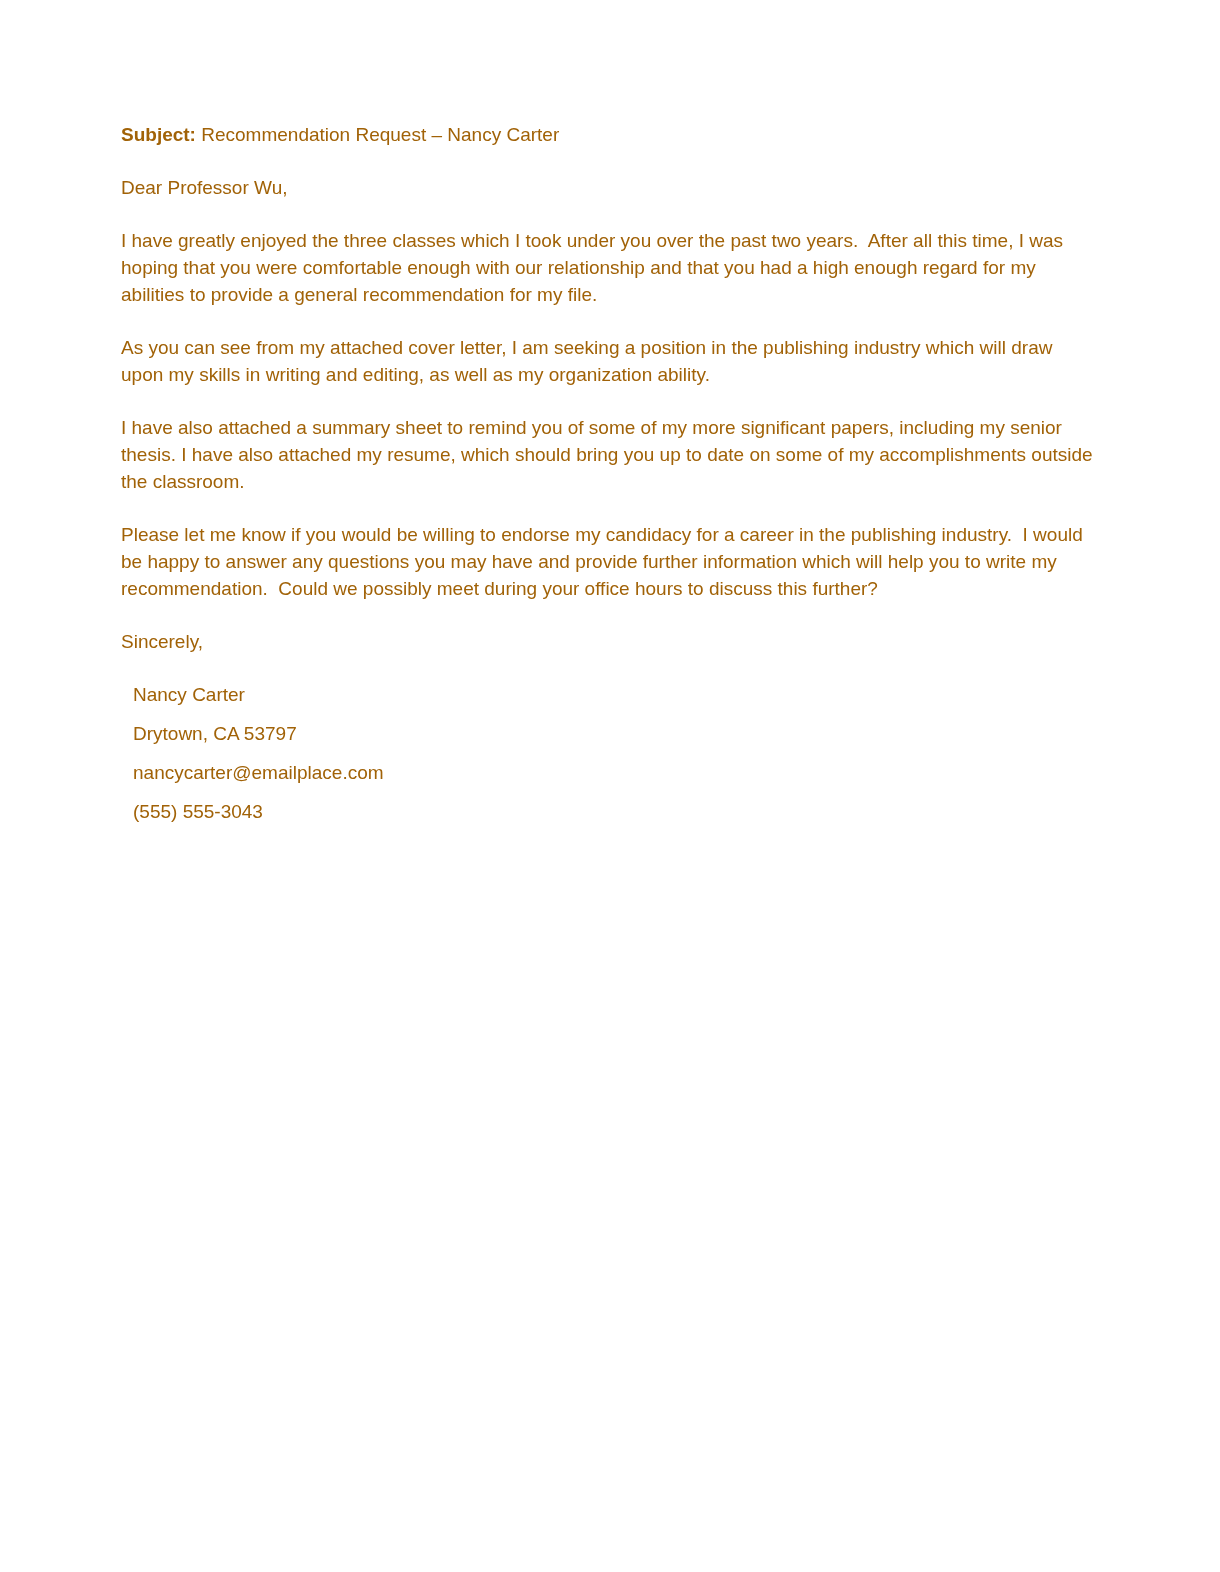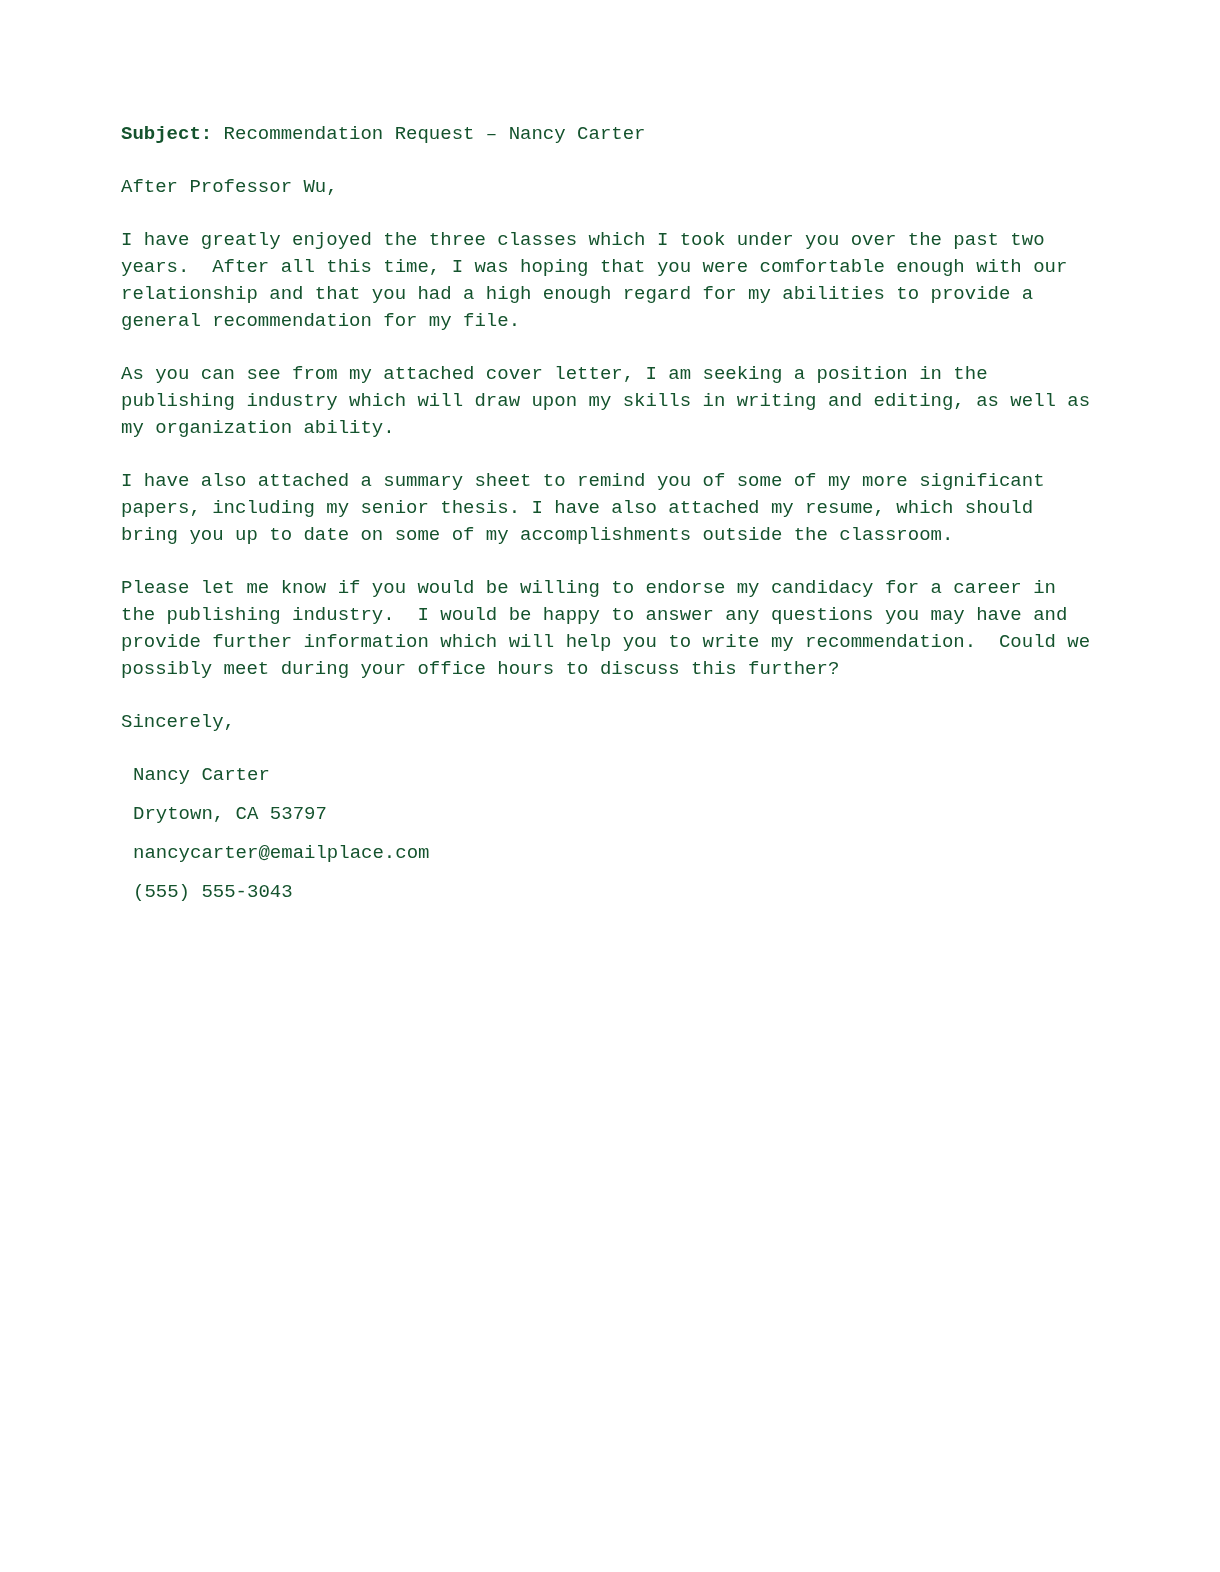--- a/index.html
+++ b/index.html
@@ -7,24 +7,24 @@
     padding: 0;
     background: #ffffff;
   }
   .page {
     position: relative;
     width: 1220px;
     height: 1572px;
     background: #ffffff;
     box-sizing: border-box;
     padding: 121px 121px 0 121px;
-    font-family: Liberation Mono, monospace;
+    font-family: Liberation Sans, sans-serif;
     font-size: 19px;
     line-height: 27px;
-    color: #14532d;
+    color: #a16207;
     overflow: hidden;
   }
   .para {
     margin: 0 0 26px 0;
     white-space: pre-wrap;
   }
   .subject-line {
     margin: 0 0 26px 0;
   }
   .subject-label {
@@ -35,21 +35,21 @@
     white-space: pre-wrap;
   }
 </style>
 </head>
 <body>
 
 <div class="page">
 
   <p class="subject-line"><span class="subject-label">Subject:</span><span> Recommendation Request – Nancy Carter</span></p>
 
-  <p class="para">After Professor Wu,</p>
+  <p class="para">Dear Professor Wu,</p>
 
   <p class="para">I have greatly enjoyed the three classes which I took under you over the past two years.  After all this time, I was hoping that you were comfortable enough with our relationship and that you had a high enough regard for my abilities to provide a general recommendation for my file.</p>
 
   <p class="para">As you can see from my attached cover letter, I am seeking a position in the publishing industry which will draw upon my skills in writing and editing, as well as my organization ability.</p>
 
   <p class="para">I have also attached a summary sheet to remind you of some of my more significant papers, including my senior thesis. I have also attached my resume, which should bring you up to date on some of my accomplishments outside the classroom.</p>
 
   <p class="para">Please let me know if you would be willing to endorse my candidacy for a career in the publishing industry.  I would be happy to answer any questions you may have and provide further information which will help you to write my recommendation.  Could we possibly meet during your office hours to discuss this further?</p>
 
 

